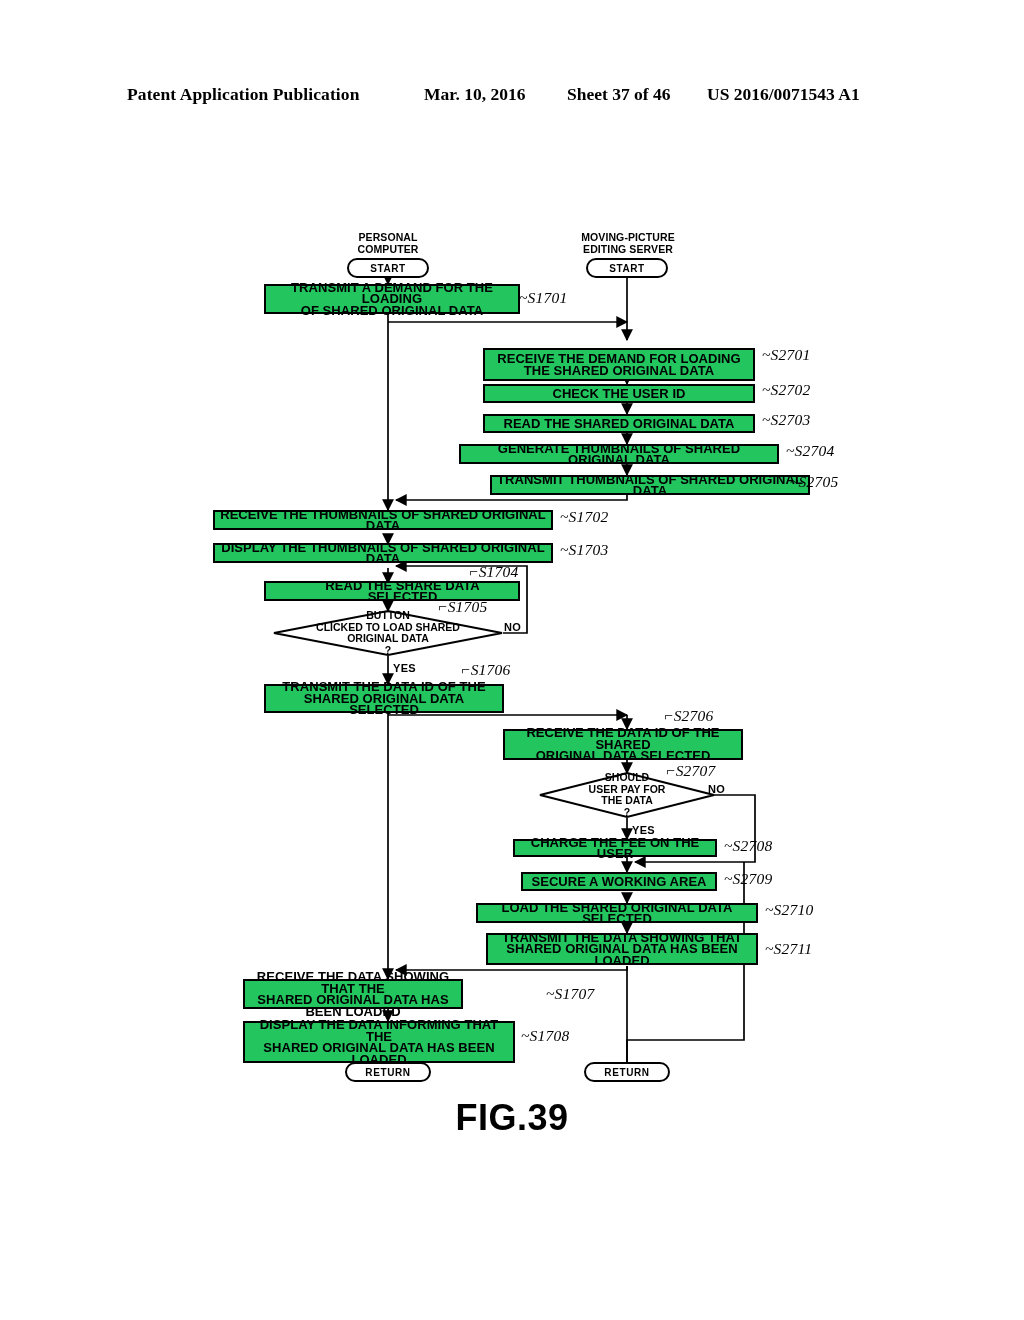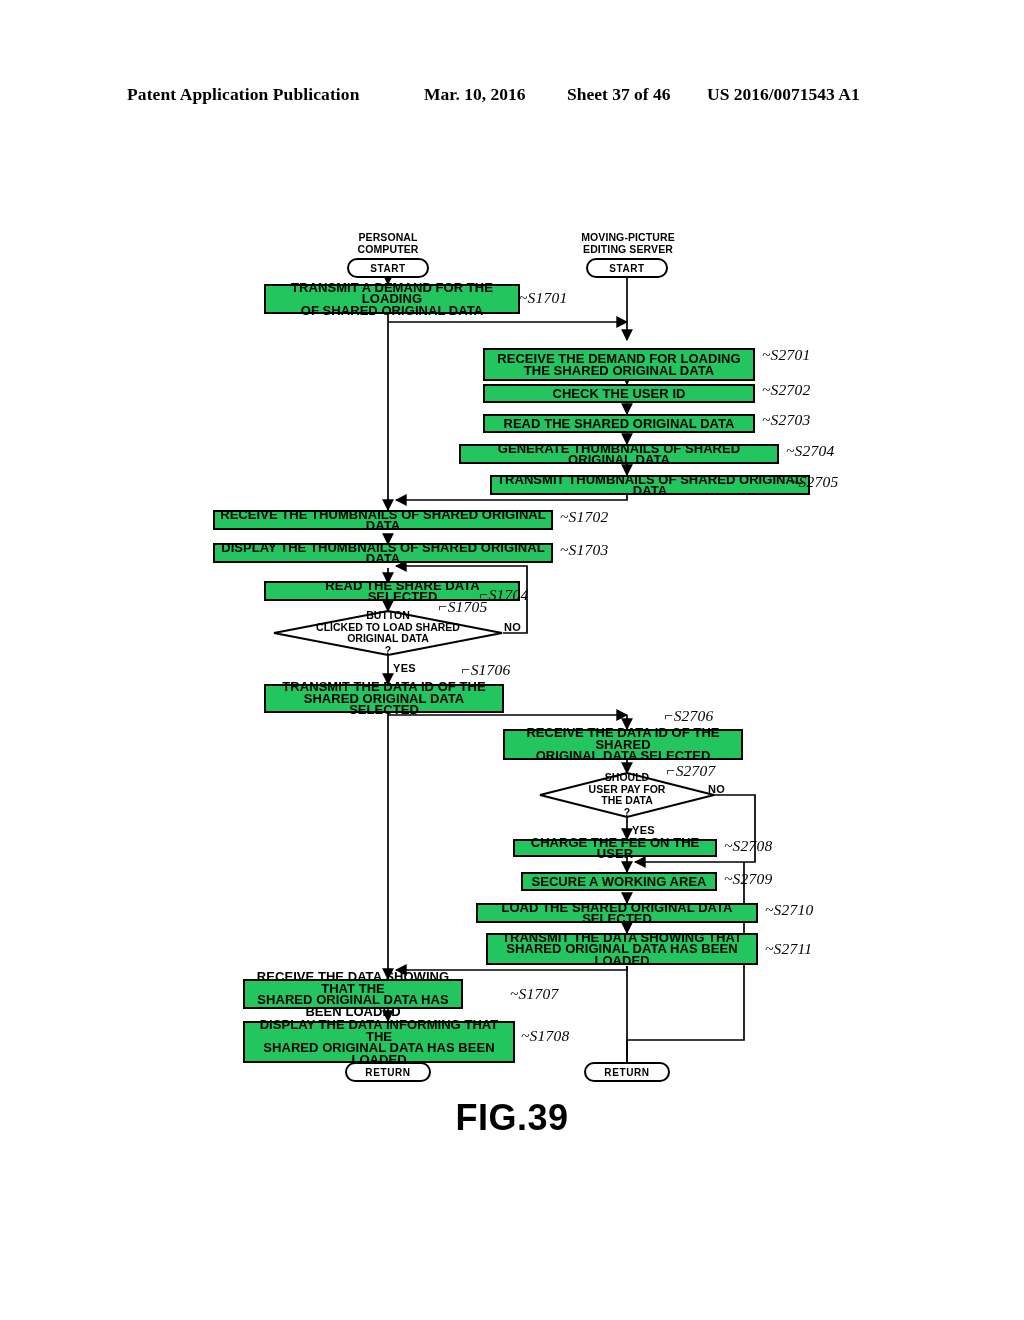--- a/index.html
+++ b/index.html
@@ -250,21 +250,21 @@
   <div class="pbox" style="left:490px; top:475px; width:320px; height:20px;">TRANSMIT THUMBNAILS OF SHARED ORIGINAL DATA</div>
   <div class="step-ref" style="left:790px; top:473px;">~<span>S2705</span></div>
 
   <div class="pbox" style="left:213px; top:510px; width:340px; height:20px;">RECEIVE THE THUMBNAILS OF SHARED ORIGINAL DATA</div>
   <div class="step-ref" style="left:560px; top:508px;">~<span>S1702</span></div>
 
   <div class="pbox" style="left:213px; top:543px; width:340px; height:20px;">DISPLAY THE THUMBNAILS OF SHARED ORIGINAL DATA</div>
   <div class="step-ref" style="left:560px; top:541px;">~<span>S1703</span></div>
 
   <div class="pbox" style="left:264px; top:581px; width:256px; height:20px;padding-left:25px;">READ THE SHARE DATA SELECTED</div>
-  <div class="step-ref" style="left:478px; top:563px;margin-top:23px;">⌐<span>S1704</span></div>
+  <div class="step-ref" style="left:468px; top:563px;">⌐<span>S1704</span></div>
 
   <div class="diamond-wrap" style="left:273px; top:610px; width:230px; height:46px;">
     <svg width="230" height="46" viewBox="0 0 230 46">
       <polygon points="115,1 229,23 115,45 1,23" fill="#fff" stroke="#000" stroke-width="2"></polygon>
     </svg>
     <div class="diamond-label">BUTTON
 CLICKED TO LOAD SHARED
 ORIGINAL DATA
 ?</div>
   </div>
@@ -301,20 +301,20 @@
 
   <div class="pbox" style="left:476px; top:903px; width:282px; height:20px;">LOAD THE SHARED ORIGINAL DATA SELECTED</div>
   <div class="step-ref" style="left:765px; top:901px;">~<span>S2710</span></div>
 
   <div class="pbox" style="left:486px; top:933px; width:272px; height:32px;">TRANSMIT THE DATA SHOWING THAT
 SHARED ORIGINAL DATA HAS BEEN LOADED</div>
   <div class="step-ref" style="left:765px; top:940px;">~<span>S2711</span></div>
 
   <div class="pbox" style="left:243px; top:979px; width:220px; height:30px;">RECEIVE THE DATA SHOWING THAT THE
 SHARED ORIGINAL DATA HAS BEEN LOADED</div>
-  <div class="step-ref" style="left:510px; top:985px;text-align:center;">~<span>S1707</span></div>
+  <div class="step-ref" style="left:546px; top:985px;text-align:center;">~<span>S1707</span></div>
 
   <div class="pbox" style="left:243px; top:1021px; width:272px; height:42px;">DISPLAY THE DATA INFORMING THAT THE
 SHARED ORIGINAL DATA HAS BEEN LOADED</div>
   <div class="step-ref" style="left:521px; top:1027px;">~<span>S1708</span></div>
 
   <div id="fig-caption">FIG.39</div>
 </div>
 
 </body></html>

